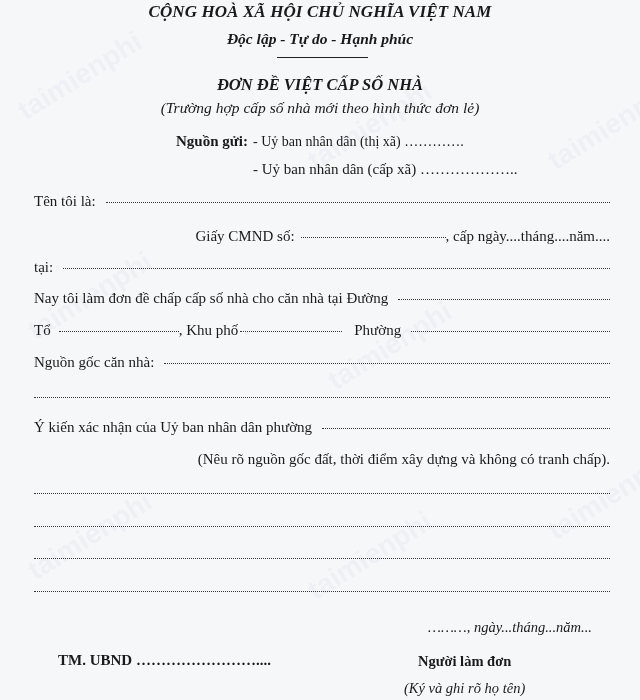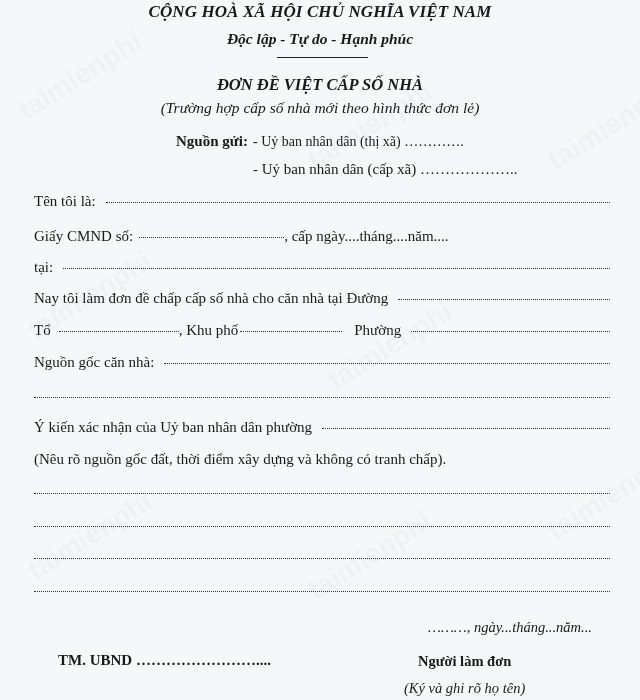--- a/index.html
+++ b/index.html
@@ -26,21 +26,21 @@
     .national-title { top: 2px; font-size: 17px; font-weight: bold; letter-spacing: 0.1px; }
     .motto { top: 30px; font-size: 15.5px; font-weight: bold; }
     .sep { top: 57px; left: 277px; width: 91px; height: 0; border-top: 1px solid #222; }
     .doc-title { top: 75px; font-size: 16.5px; font-weight: bold; }
     .doc-subtitle { top: 99px; font-size: 15.5px; }
 
     .recipient-label { top: 133px; left: 176px; font-size: 15px; font-weight: bold; }
     .recipient-1 { top: 134px; left: 253px; font-size: 14px; text-align: center; }
     .recipient-2 { top: 161px; left: 253px; font-size: 15px; }
 
-    .row { position: absolute; left: 34px; right: 30px; display: flex; align-items: baseline; font-size: 15px; }
+    .row { position: absolute; left: 34px; right: 30px; display: flex; align-items: baseline; font-size: 15px; justify-content: flex-end; }
     .row .lbl { white-space: nowrap; }
     .dots {
       flex: 1;
       height: 0;
       border-bottom: 1px dotted #333;
       margin-left: 10px;
       transform: translateY(-3px);
     }
     .dots.fixed { flex: none; }
     .dots.nomargin { margin-left: 2px; }

